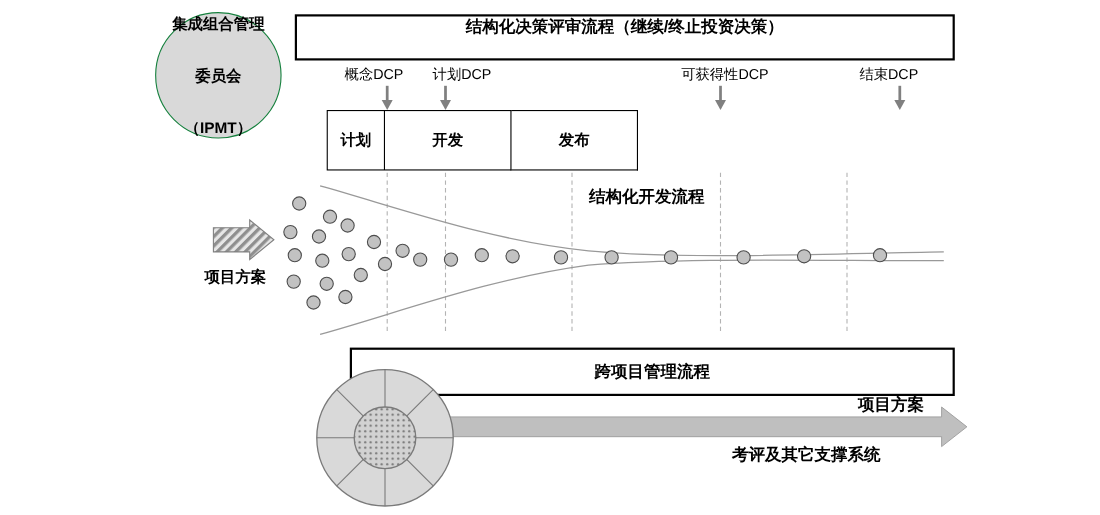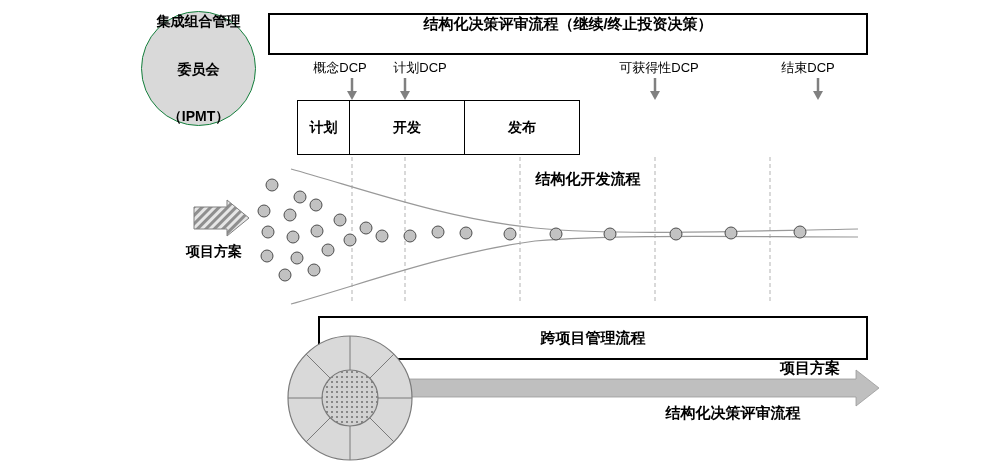--- a/index.html
+++ b/index.html
@@ -168,16 +168,16 @@
   </div>
 
   <div class="abs funnel-title">结构化开发流程</div>
   <div class="abs input-label">项目方案</div>
 
   <div class="abs bottom-box">
     <span>跨项目管理流程</span>
   </div>
 
   <div class="abs func-org">项目方案</div>
-  <div class="abs support-label">结构化决策评审流程</div>
+  <div class="abs support-label">考评及其它支撑系统</div>
 
 
 </div>
 
 </body></html>

